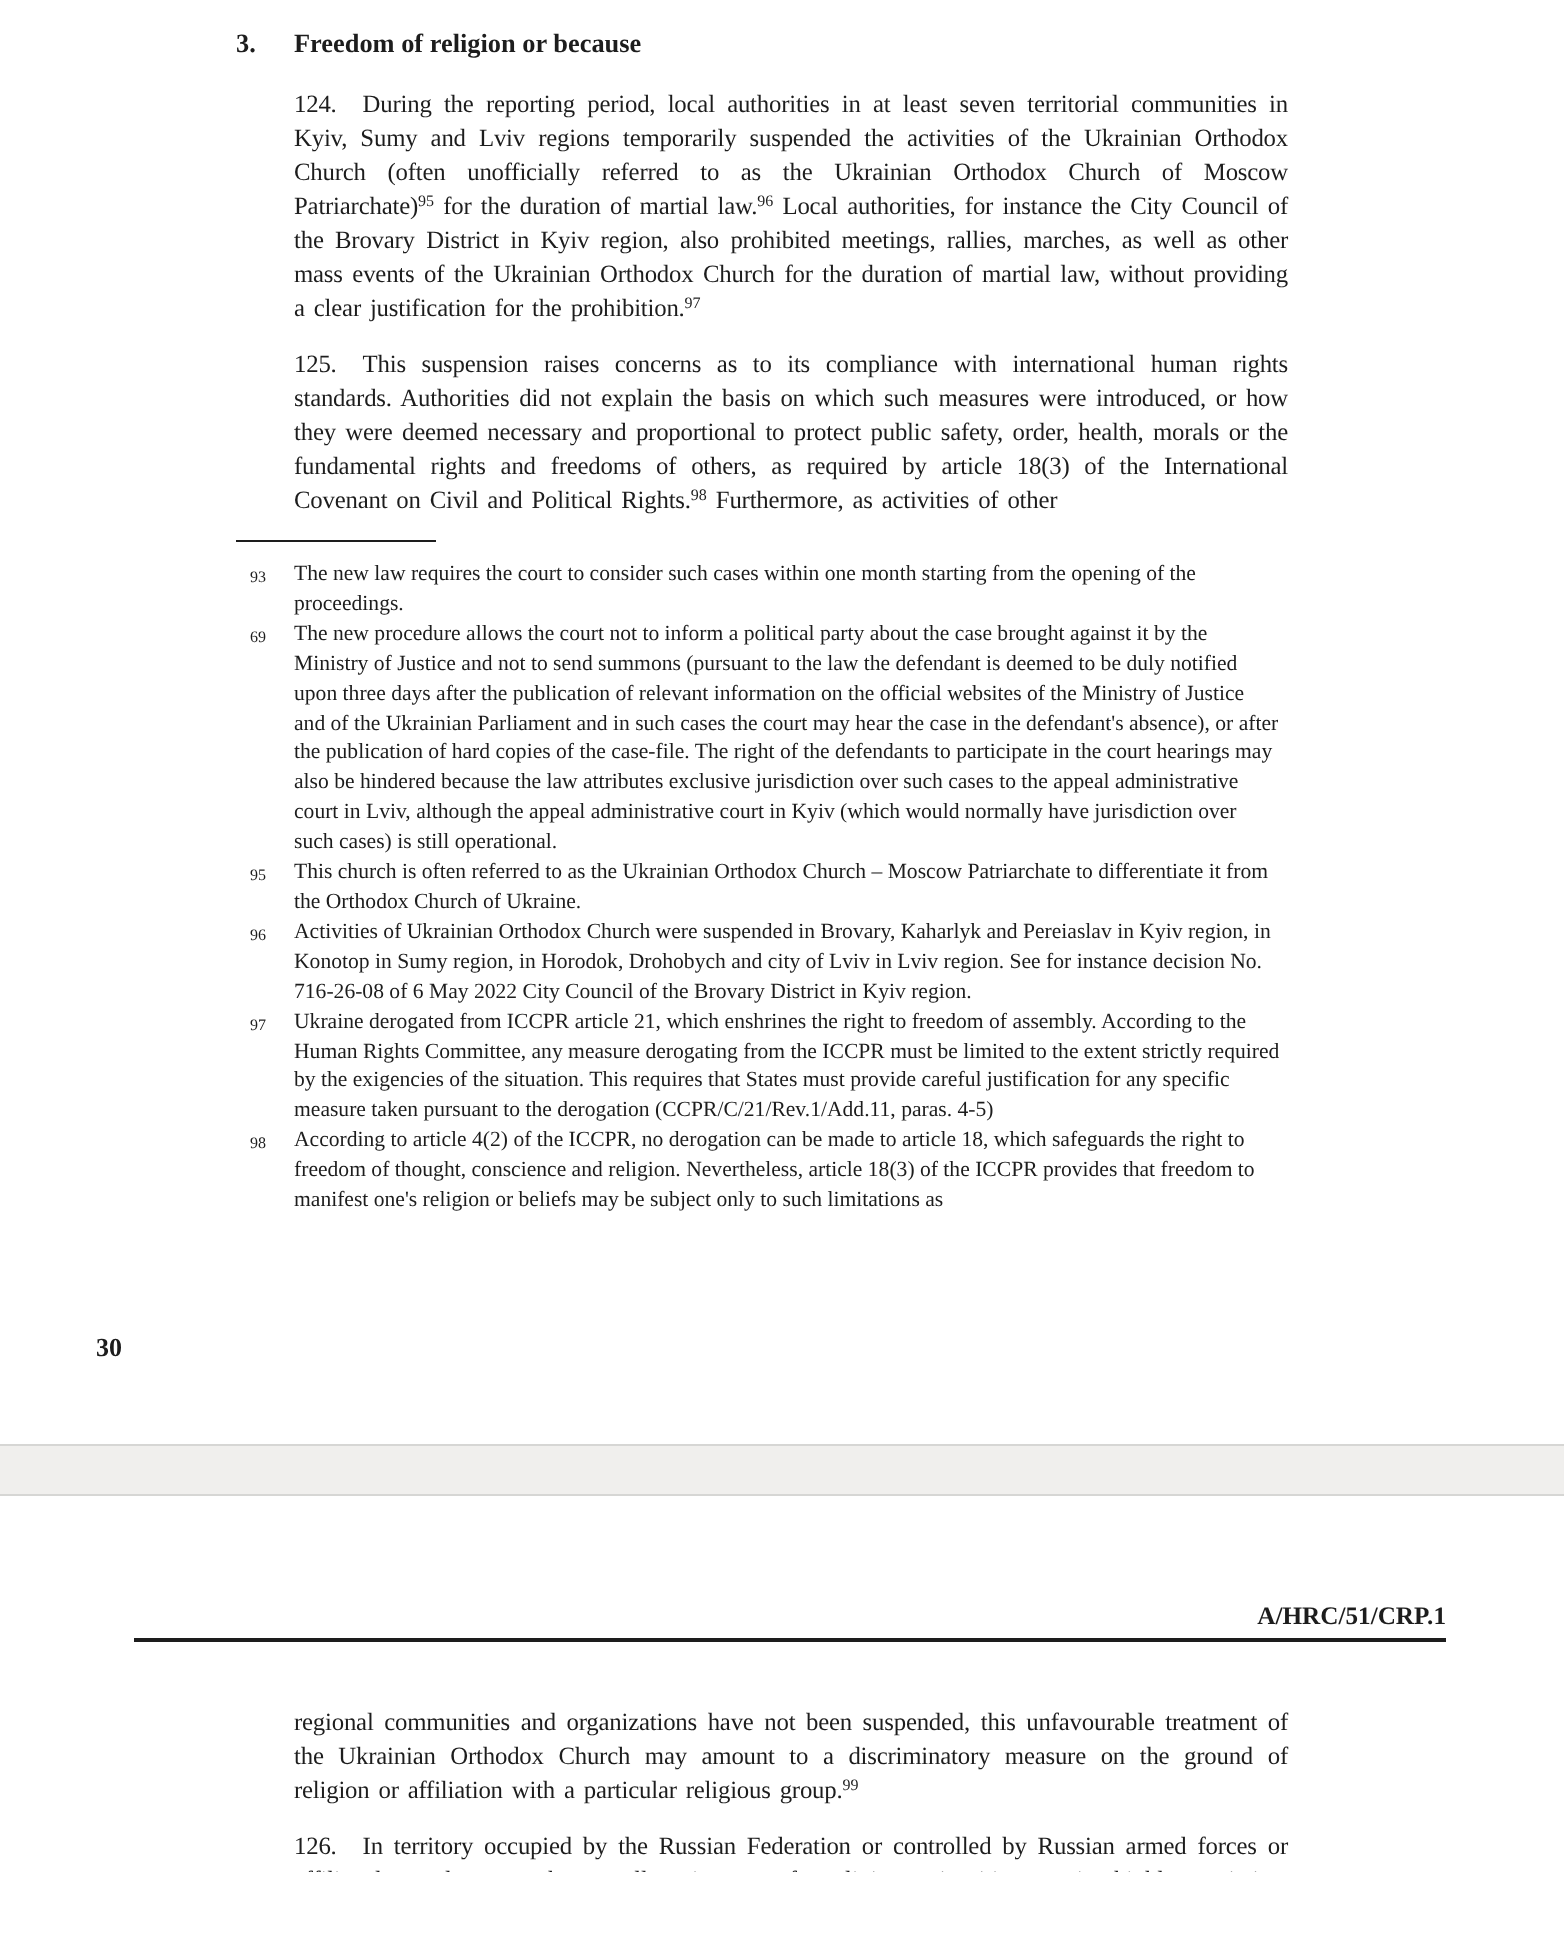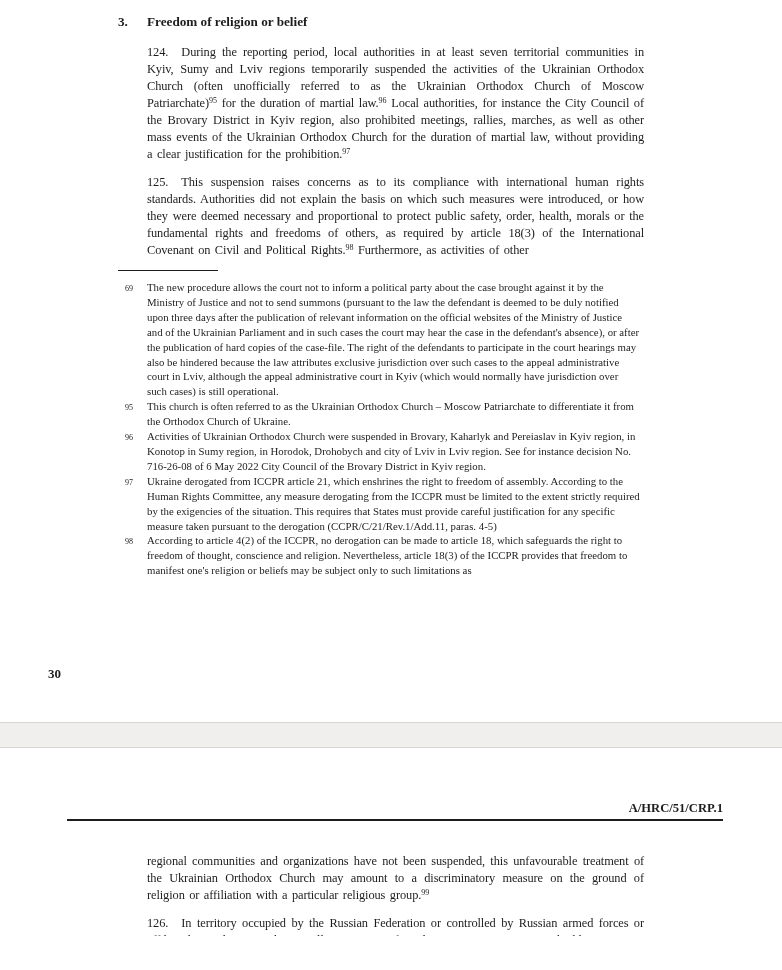--- a/index.html
+++ b/index.html
@@ -110,30 +110,34 @@
   }
 </style>
 </head>
 <body>
 
 <div class="page page1">
   <div class="content">
 
     <div class="section-heading">
       <span class="sec-num">3.</span>
-      <span>Freedom of religion or belief</span>
+      <span>Freedom of religion or because</span>
     </div>
 
     <p class="body-para"><span class="para-num">124.</span><span>During the reporting period, local authorities in at least seven territorial communities in Kyiv, Sumy and Lviv regions temporarily suspended the activities of the Ukrainian Orthodox Church (often unofficially referred to as the Ukrainian Orthodox Church of Moscow Patriarchate)</span><sup class="fn-ref">95</sup><span> for the duration of martial law.</span><sup class="fn-ref">96</sup><span> Local authorities, for instance the City Council of the Brovary District in Kyiv region, also prohibited meetings, rallies, marches, as well as other mass events of the Ukrainian Orthodox Church for the duration of martial law, without providing a clear justification for the prohibition.</span><sup class="fn-ref">97</sup></p>
 
     <p class="body-para"><span class="para-num">125.</span><span>This suspension raises concerns as to its compliance with international human rights standards. Authorities did not explain the basis on which such measures were introduced, or how they were deemed necessary and proportional to protect public safety, order, health, morals or the fundamental rights and freedoms of others, as required by article 18(3) of the International Covenant on Civil and Political Rights.</span><sup class="fn-ref">98</sup><span> Furthermore, as activities of other</span></p>
 
     <hr class="footnote-sep">
 
     <div class="footnotes">
+      <div class="footnote">
+        <span class="fn-num">93</span>
+        <span class="fn-text">The new law requires the court to consider such cases within one month starting from the opening of the proceedings.</span>
+      </div>
       <div class="footnote">
         <span class="fn-num">69</span>
         <span class="fn-text">The new procedure allows the court not to inform a political party about the case brought against it by the Ministry of Justice and not to send summons (pursuant to the law the defendant is deemed to be duly notified upon three days after the publication of relevant information on the official websites of the Ministry of Justice and of the Ukrainian Parliament and in such cases the court may hear the case in the defendant's absence), or after the publication of hard copies of the case-file. The right of the defendants to participate in the court hearings may also be hindered because the law attributes exclusive jurisdiction over such cases to the appeal administrative court in Lviv, although the appeal administrative court in Kyiv (which would normally have jurisdiction over such cases) is still operational.</span>
       </div>
       <div class="footnote">
         <span class="fn-num">95</span>
         <span class="fn-text">This church is often referred to as the Ukrainian Orthodox Church – Moscow Patriarchate to differentiate it from the Orthodox Church of Ukraine.</span>
       </div>
       <div class="footnote">
         <span class="fn-num">96</span>

